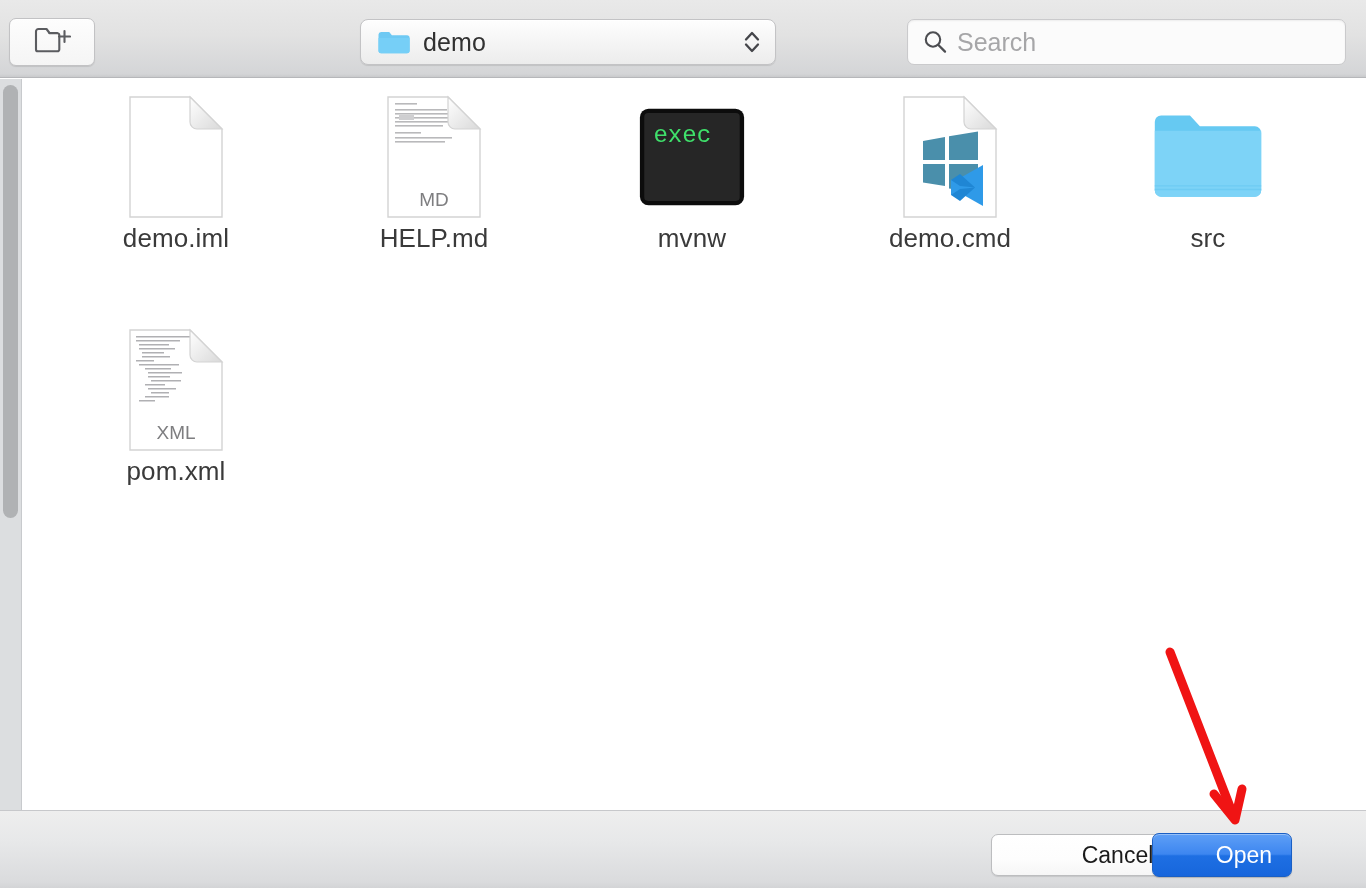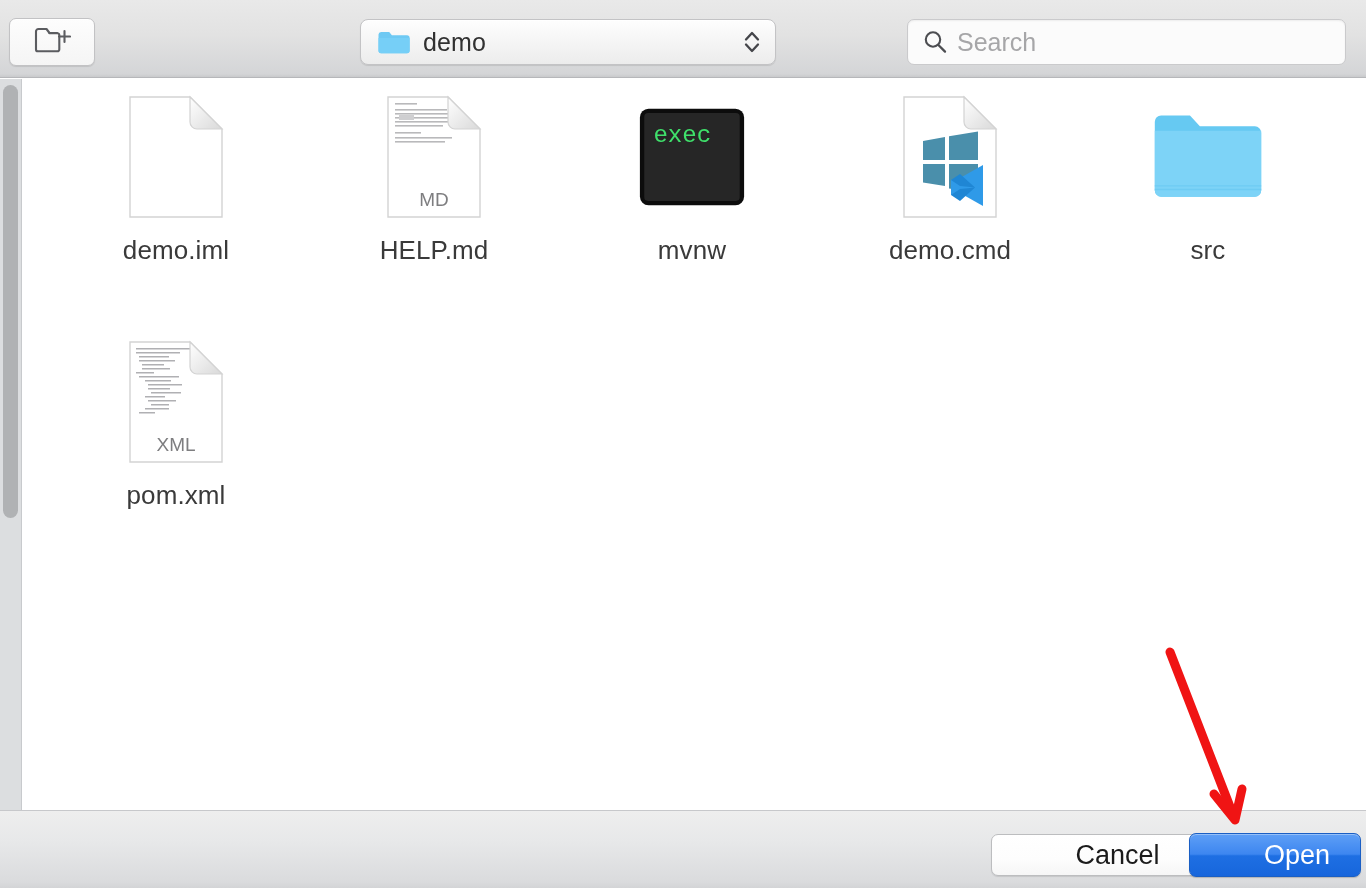--- a/index.html
+++ b/index.html
@@ -159,21 +159,21 @@
     align-items: center;
   }
   .icon-box {
     width: 110px;
     height: 132px;
     display: flex;
     align-items: center;
     justify-content: center;
   }
   .cell .name {
-    margin-top: 12px;
+    margin-top: 0;
     font-size: 26px;
     color: #3a3a3a;
     letter-spacing: 0.1px;
     white-space: nowrap;
   }
 
   
   .bottom-bar {
     position: absolute;
     left: 0;
@@ -184,38 +184,38 @@
     border-top: 1px solid #c7c8cb;
     box-sizing: border-box;
   }
 
   .btn {
     position: absolute;
     border-radius: 7px;
     display: flex;
     align-items: center;
     justify-content: center;
-    font-size: 27px;
+    font-size: 23px;
     box-sizing: border-box;
     padding-left: 44px;
   }
   .btn-cancel {
     left: 991px;
     top: 834px;
     width: 209px;
     height: 42px;
     background: linear-gradient(to bottom, #ffffff 0%, #fdfdfd 60%, #f6f6f6 100%);
     border: 1px solid #bcbdbf;
     box-shadow: 0 1px 1px rgba(0,0,0,0.10);
     color: #1b1b1b;
   }
   .btn-open {
-    left: 1189px;
+    left: 1152px;
     top: 833px;
-    width: 172px;
+    width: 140px;
     height: 44px;
     background: linear-gradient(to bottom, #5e9ff6 0%, #3d86f0 48%, #1e6fe3 52%, #1766dc 100%);
     border: 1px solid #1a5fc4;
     box-shadow: 0 1px 1px rgba(0,0,0,0.18), inset 0 1px 0 rgba(255,255,255,0.35);
     color: #ffffff;
   }
 
   
   .annot-arrow {
     position: absolute;

